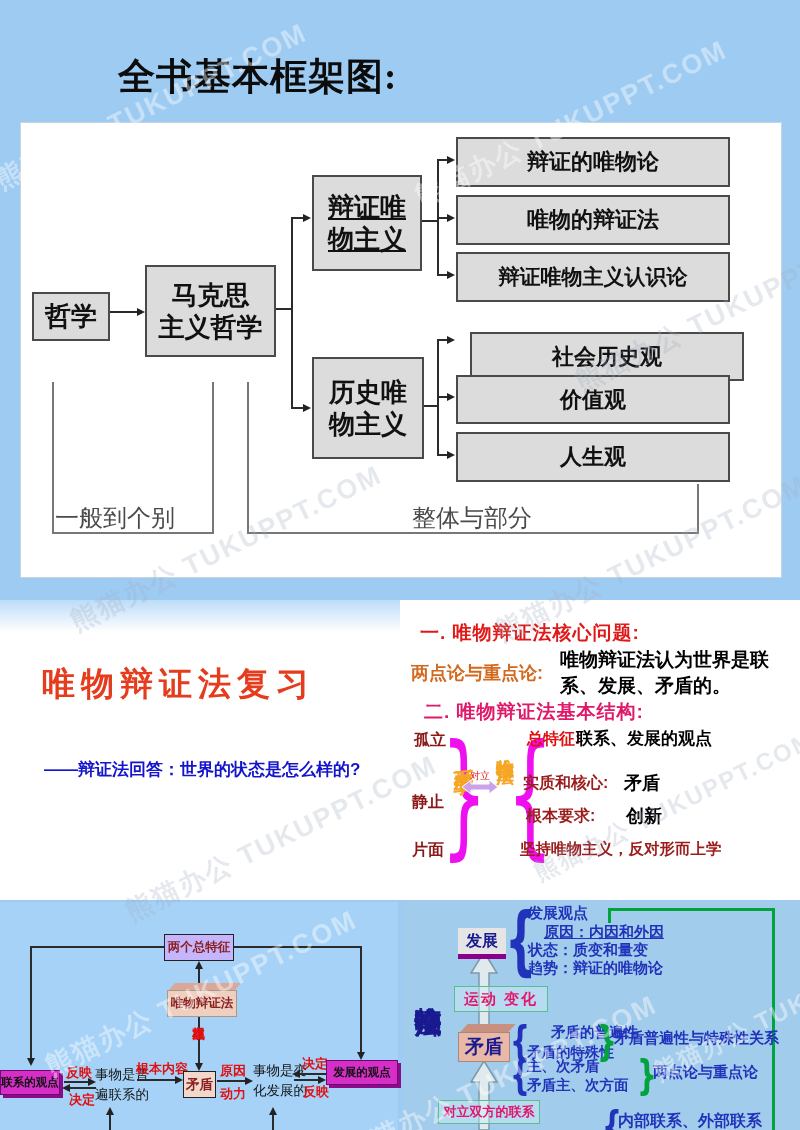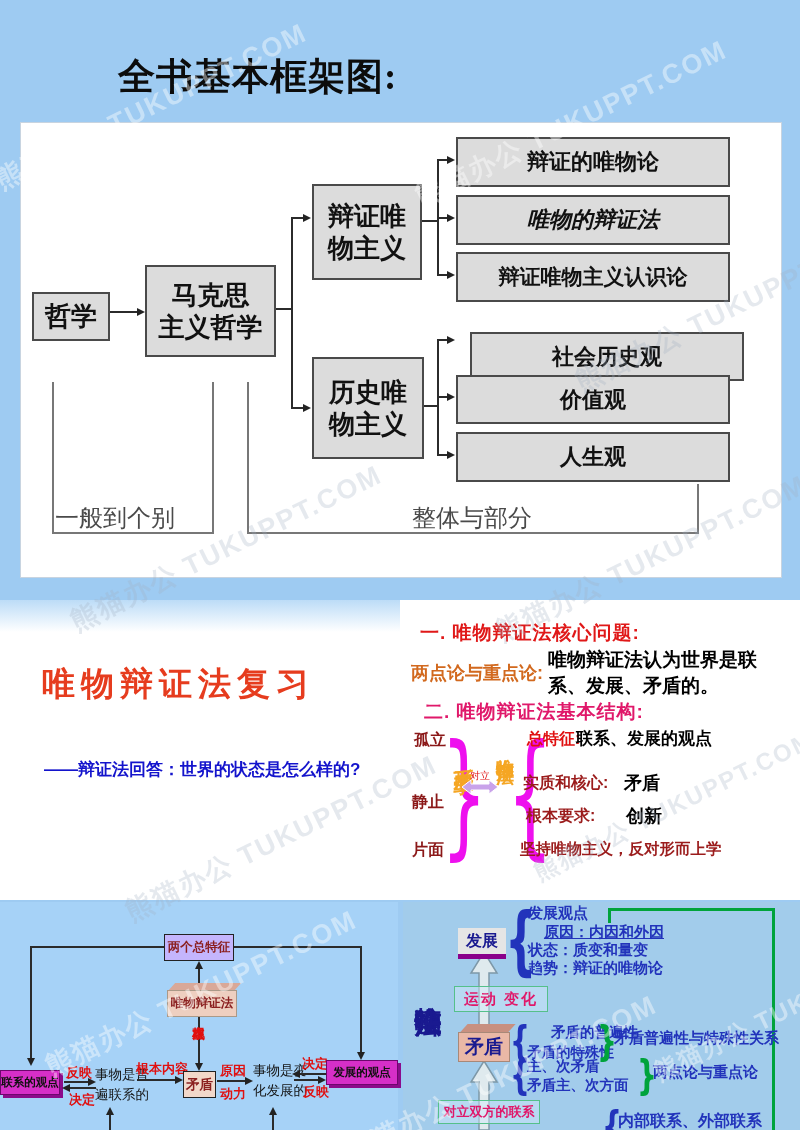--- a/index.html
+++ b/index.html
@@ -77,39 +77,39 @@
 <div class="gln" style="left:247px;top:382px;width:2px;height:152px;"></div>
 <div class="gln" style="left:697px;top:484px;width:2px;height:50px;"></div>
 <div class="gln" style="left:247px;top:532px;width:452px;height:2px;"></div>
 
 <div class="abs" style="left:55px;top:502px;font-size:24px;color:#4a4a4a;font-weight:500;">一般到个别</div>
 <div class="abs" style="left:472px;top:502px;transform:translateX(-50%);font-size:24px;color:#4a4a4a;font-weight:500;">整体与部分</div>
 
 <div class="gbox" style="left:32px;top:292px;width:74px;height:45px;font-size:26px;">哲学</div>
 <div class="gbox ml" style="left:145px;top:265px;width:127px;height:88px;font-size:26px;">马克思
 主义哲学</div>
-<div class="gbox ml" style="left:312px;top:184px;width:106px;height:92px;font-size:26px;">辩证唯
+<div class="gbox ml" style="left:312px;top:175px;width:106px;height:92px;font-size:26px;text-decoration:underline;">辩证唯
 物主义</div>
 <div class="gbox ml" style="left:312px;top:357px;width:108px;height:98px;font-size:26px;">历史唯
 物主义</div>
 <div class="gbox" style="left:456px;top:137px;width:270px;height:46px;font-size:22px;">辩证的唯物论</div>
-<div class="gbox" style="left:456px;top:195px;width:270px;height:46px;font-size:22px;font-style:italic;">唯物的辩证法</div>
+<div class="gbox" style="left:456px;top:195px;width:270px;height:46px;font-size:22px;">唯物的辩证法</div>
 <div class="gbox" style="left:456px;top:252px;width:270px;height:46px;font-size:21px;">辩证唯物主义认识论</div>
 <div class="gbox" style="left:456px;top:332px;width:270px;height:45px;font-size:22px;margin-left:14px;">社会历史观</div>
 <div class="gbox" style="left:456px;top:375px;width:270px;height:45px;font-size:22px;">价值观</div>
 <div class="gbox" style="left:456px;top:432px;width:270px;height:46px;font-size:22px;">人生观</div>
 
 <div class="abs" style="left:0;top:600px;width:400px;height:300px;background:linear-gradient(#bcdcf7,#ffffff 32px);"></div>
 <div class="abs" style="left:42px;top:662px;font-size:33px;font-weight:bold;color:#e63c1e;letter-spacing:6px;">唯物辩证法复习</div>
 <div class="abs" style="left:44px;top:758px;font-size:17px;font-weight:bold;color:#1414cc;">——辩证法回答：世界的状态是怎么样的?</div>
 
 <div class="abs" style="left:400px;top:600px;width:400px;height:300px;background:#ffffff;"></div>
 <div class="abs" style="left:420px;top:620px;font-size:19px;font-weight:bold;color:#e01818;letter-spacing:1px;">一. 唯物辩证法核心问题:</div>
 <div class="abs" style="left:411px;top:661px;font-size:18px;font-weight:bold;color:#d2691e;">两点论与重点论:</div>
-<div class="abs" style="left:548px;top:647px;width:228px;font-size:19px;font-weight:bold;color:#000;line-height:1.35;">唯物辩证法认为世界是联系、发展、矛盾的。</div>
+<div class="abs" style="left:560px;top:647px;width:228px;font-size:19px;font-weight:bold;color:#000;line-height:1.35;">唯物辩证法认为世界是联系、发展、矛盾的。</div>
 <div class="abs" style="left:424px;top:699px;font-size:19px;font-weight:bold;color:#e0186a;letter-spacing:1px;">二. 唯物辩证法基本结构:</div>
 
 <div class="abs" style="left:414px;top:730px;font-size:16px;font-weight:bold;color:#8b1818;">孤立</div>
 <div class="abs" style="left:412px;top:792px;font-size:16px;font-weight:bold;color:#8b1818;">静止</div>
 <div class="abs" style="left:412px;top:840px;font-size:16px;font-weight:bold;color:#8b1818;">片面</div>
 
 <div class="brace" style="left:441px;top:727px;font-size:132px;color:#ee10ee;transform:scale(.55,1.02);">}</div>
 <div class="abs vert" style="left:451px;top:753px;height:100px;font-size:20px;font-weight:bold;color:#f5a623;transform:skewY(-6deg);">形而上学</div>
 <div class="abs" style="left:470px;top:769px;font-size:10px;font-weight:normal;color:#e01010;">对立</div>
 <svg class="abs" style="left:461px;top:779px;" width="38" height="16" viewBox="0 0 38 16">

